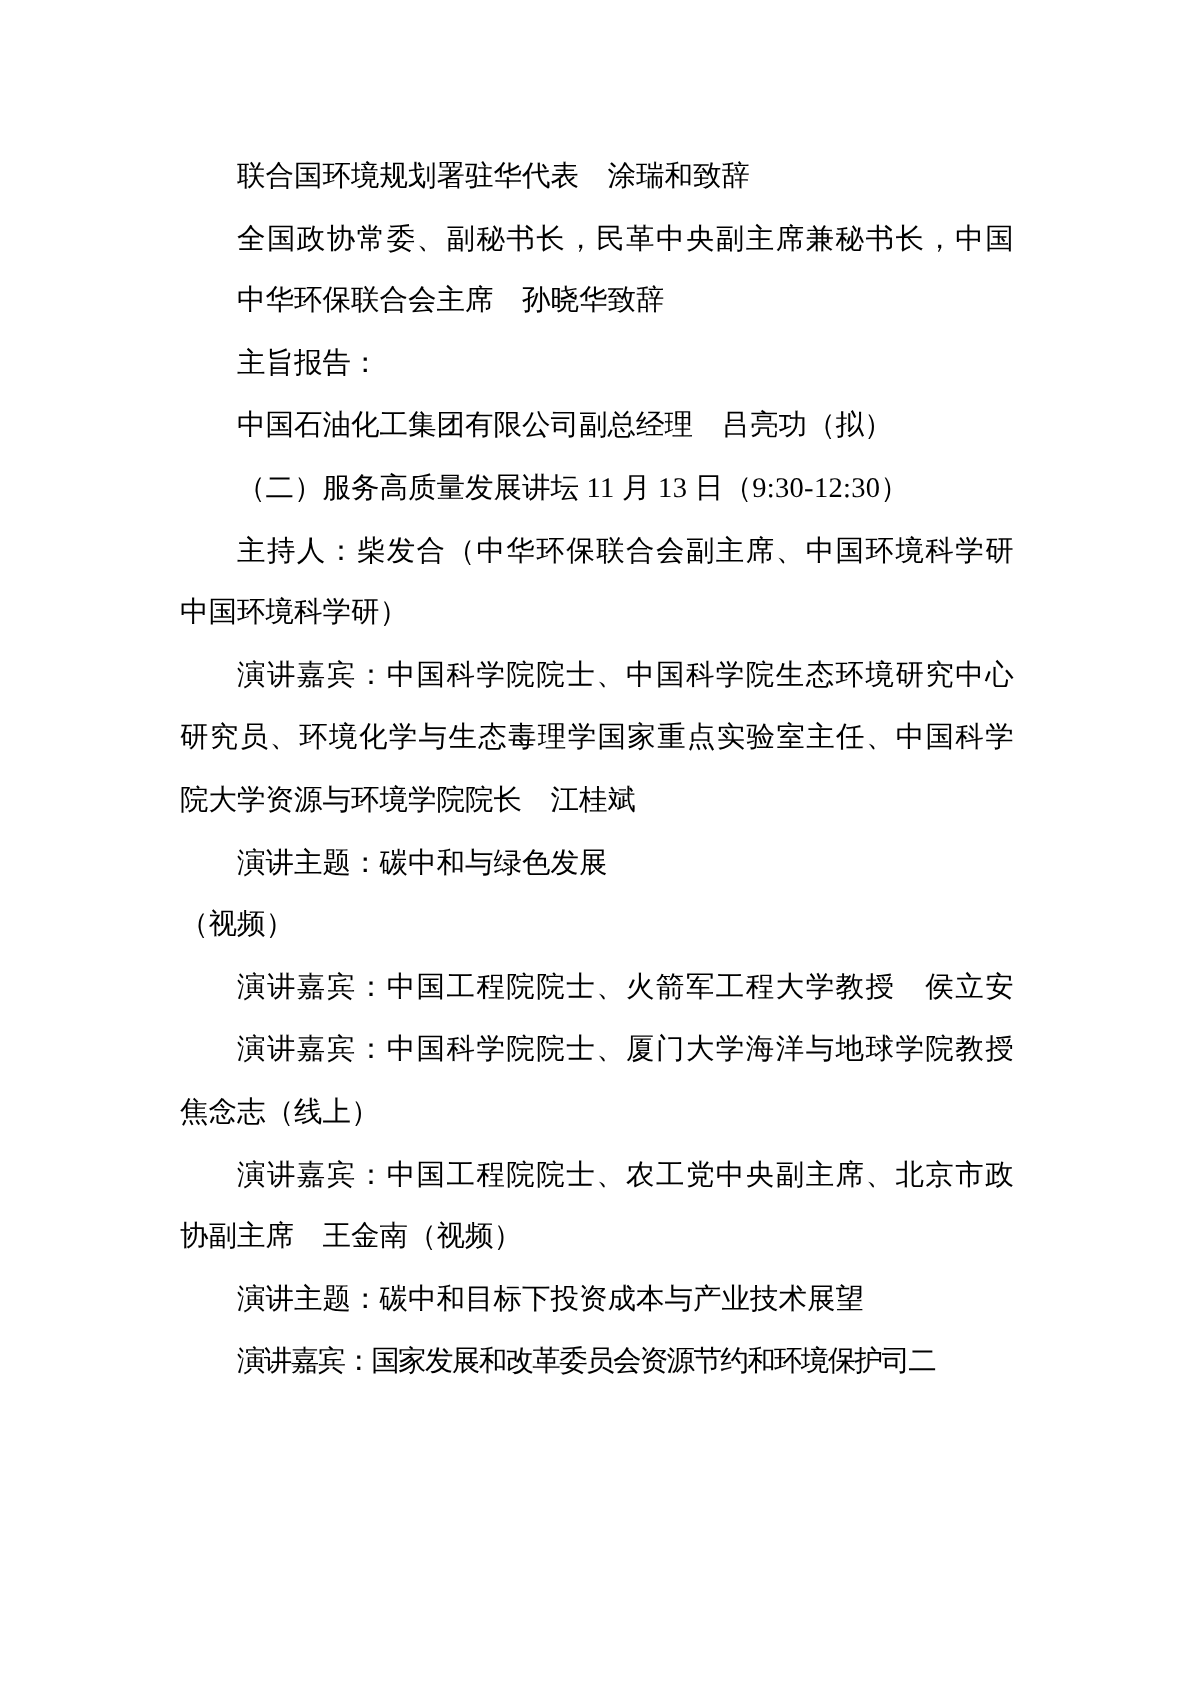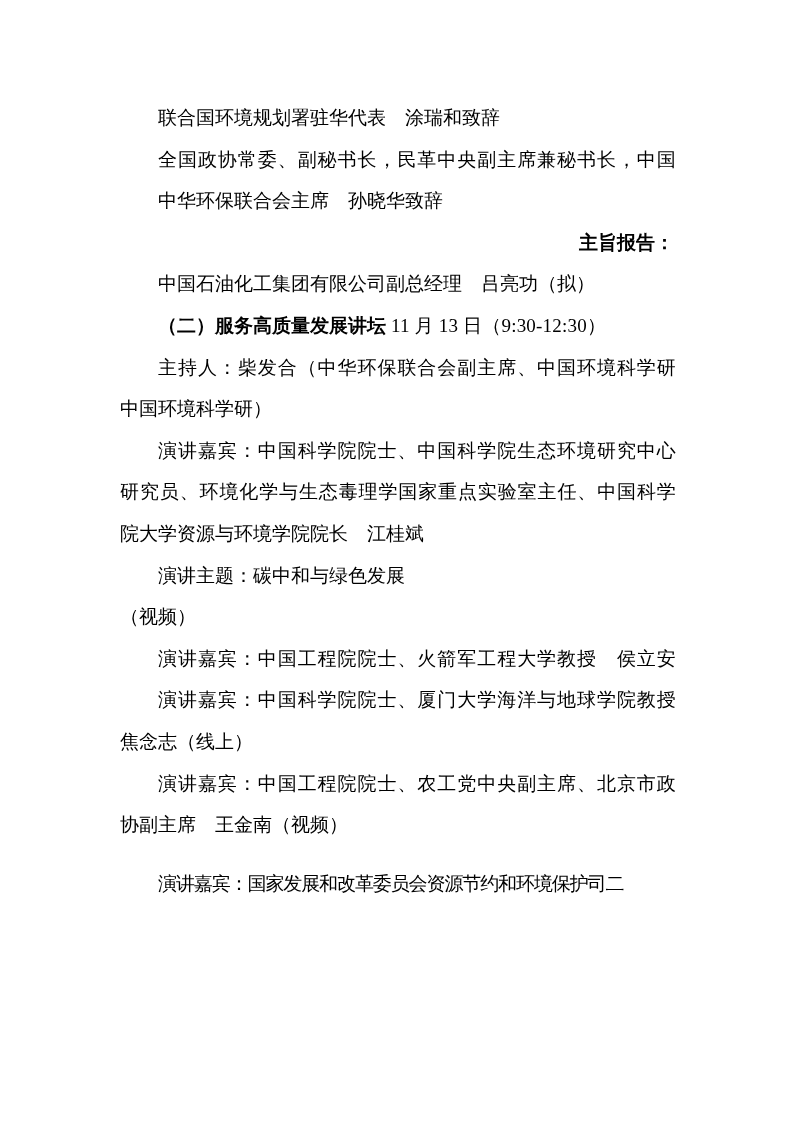--- a/index.html
+++ b/index.html
@@ -21,25 +21,24 @@
     font-size: 19px;
     line-height: 41.6px;
   }
   .ln { text-align: left; white-space: normal; }
   .ind { text-indent: 2em; }
   .just {
     text-align: justify;
     text-align-last: justify;
     letter-spacing: -1.8px;
   }
-  .bold { font-weight: 700; text-align: right; }
+  .bold { font-weight: 400; }
   .squeeze {
     letter-spacing: -1.1px;
     white-space: nowrap;
-    margin-top: 17px;
   }
   .date-part { letter-spacing: 0.2px; font-family: Liberation Serif, serif; }
 </style>
 </head>
 <body>
 
 <div class="page">
   <div class="text-block">
 
     <div class="ln ind">联合国环境规划署驻华代表　涂瑞和致辞</div>
@@ -55,16 +54,17 @@
     <div class="ln ind just">演讲嘉宾：中国科学院院士、中国科学院生态环境研究中心</div>
     <div class="ln just">研究员、环境化学与生态毒理学国家重点实验室主任、中国科学</div>
     <div class="ln">院大学资源与环境学院院长　江桂斌</div>
     <div class="ln ind">演讲主题：碳中和与绿色发展</div>
     <div class="ln">（视频）</div>
     <div class="ln ind just">演讲嘉宾：中国工程院院士、火箭军工程大学教授　侯立安</div>
     <div class="ln ind just">演讲嘉宾：中国科学院院士、厦门大学海洋与地球学院教授</div>
     <div class="ln">焦念志（线上）</div>
     <div class="ln ind just">演讲嘉宾：中国工程院院士、农工党中央副主席、北京市政</div>
     <div class="ln">协副主席　王金南（视频）</div>
+    <div class="ln ind">演讲主题：碳中和目标下投资成本与产业技术展望</div>
     <div class="ln ind squeeze">演讲嘉宾：国家发展和改革委员会资源节约和环境保护司二</div>
 
   </div>
 </div>
 
 </body></html>

